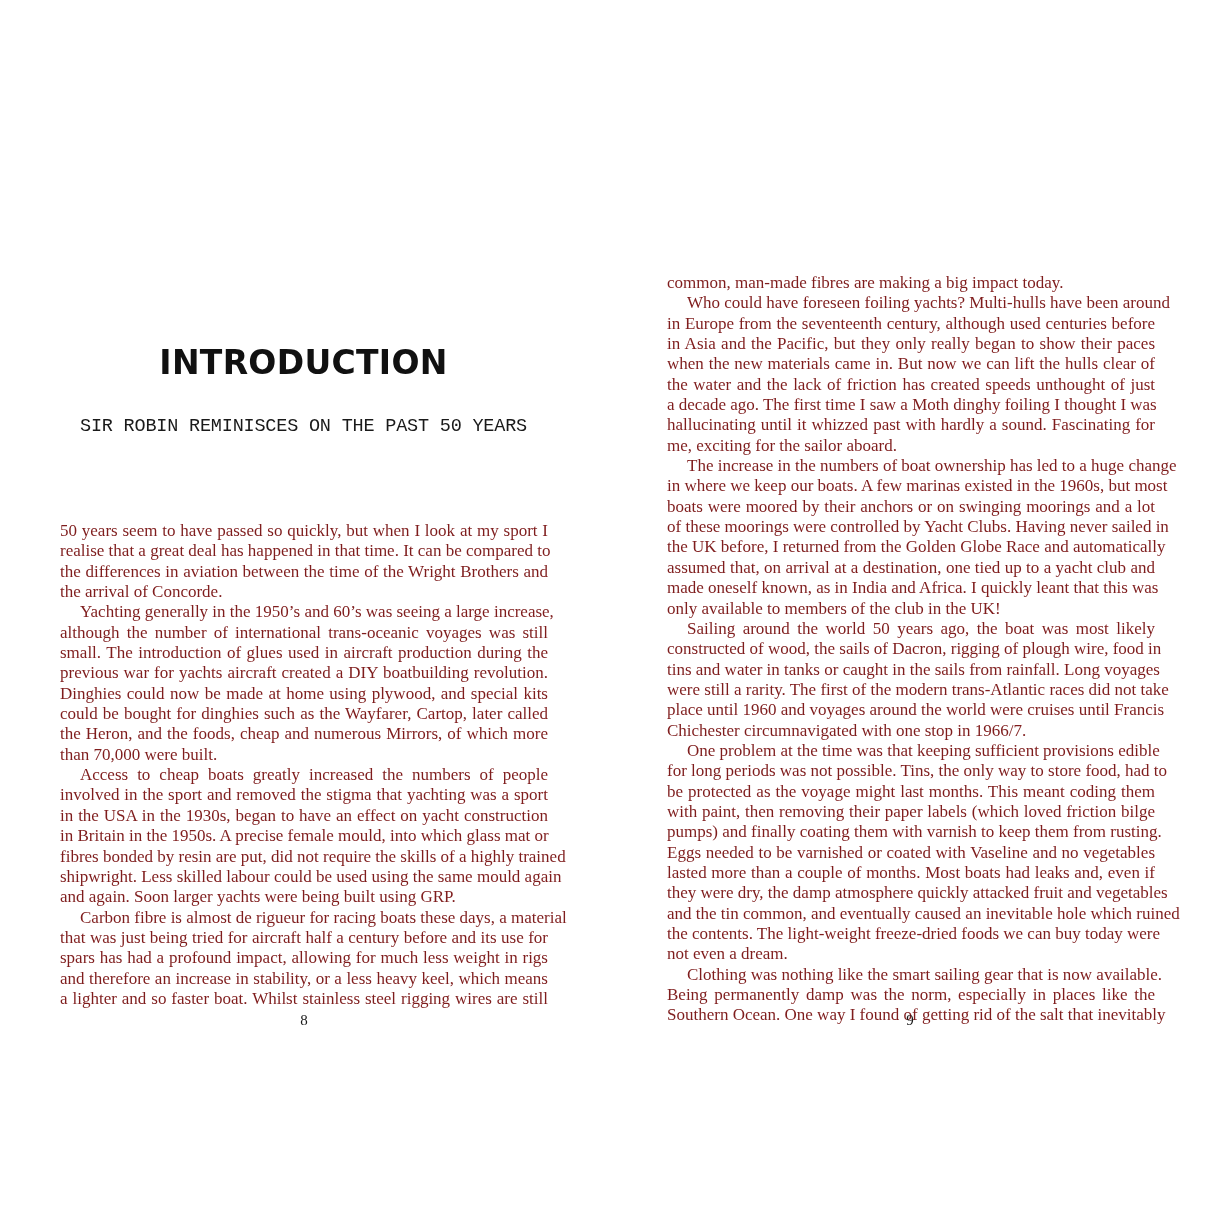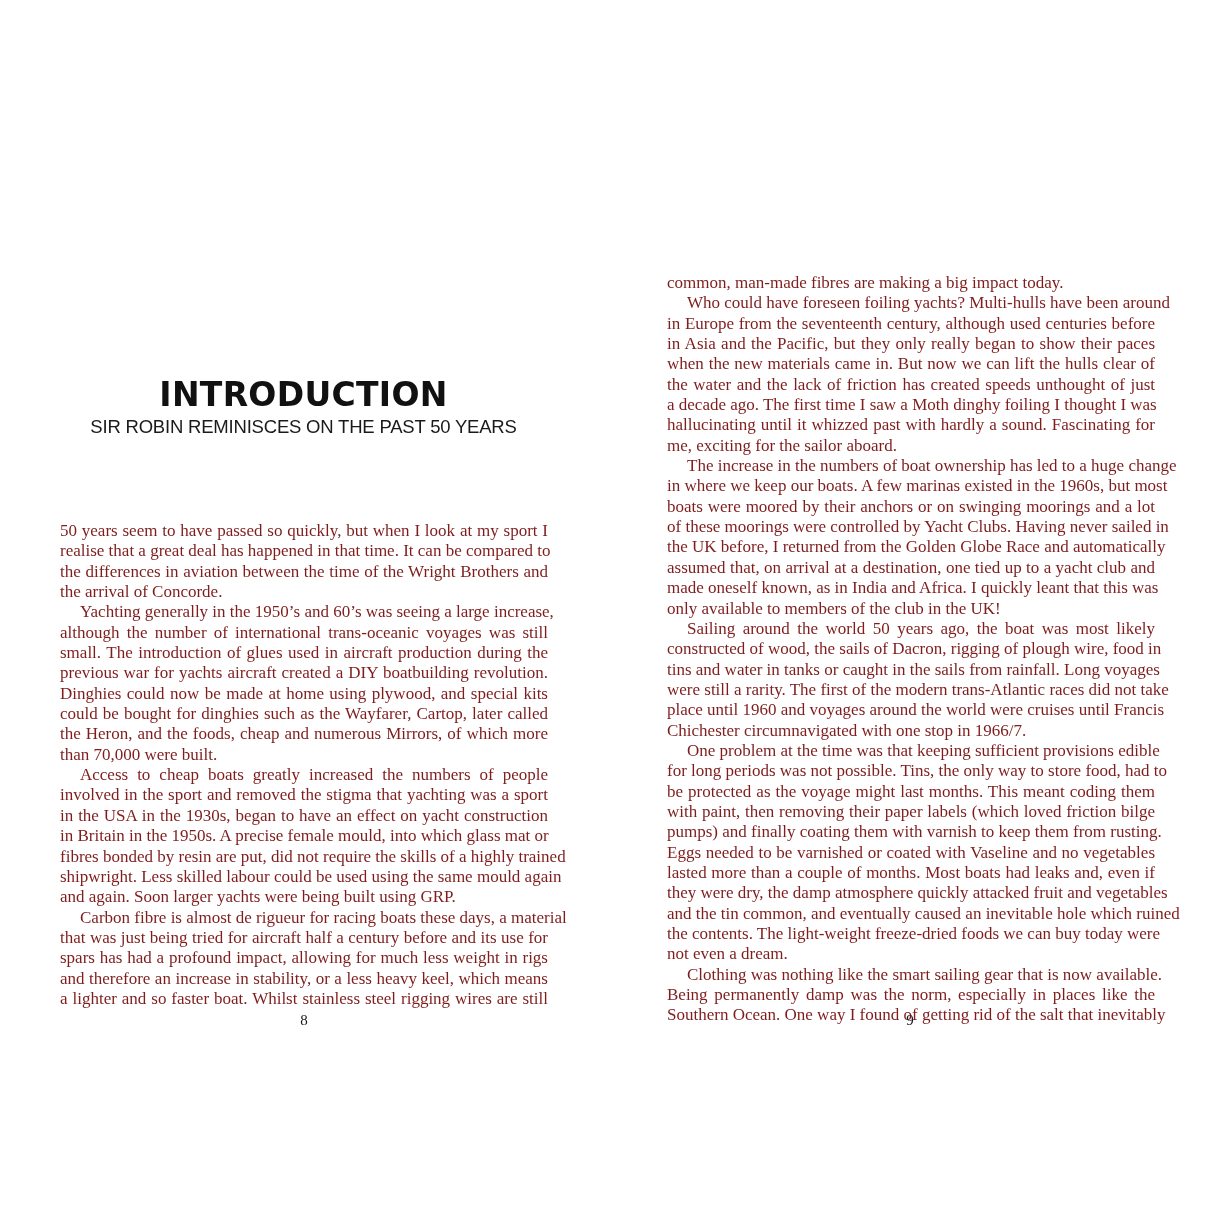--- a/index.html
+++ b/index.html
@@ -20,37 +20,37 @@
       width: 607px;
       height: 1214px;
     }
     .page-left { left: 0; }
     .page-right { left: 607px; }
 
     .chapter-title {
       position: absolute;
       left: 60px;
       width: 487px;
-      top: 372px;
+      top: 340px;
       text-align: center;
       font-family: "DejaVu Sans", sans-serif;
       font-weight: bold;
       font-size: 33px;
       letter-spacing: 0.3px;
       color: #111111;
       margin: 0;
       line-height: 46px;
     }
     .chapter-subtitle {
       position: absolute;
       left: 60px;
       width: 487px;
       top: 414px;
       text-align: center;
-      font-family: Liberation Sans, sans-serif;
+      font-family: Liberation Mono, monospace;
       font-weight: normal;
       font-size: 18.5px;
       color: #1a1a1a;
       margin: 0;
       line-height: 26px;
       letter-spacing: -0.2px;
     }
 
     .text-block {
       position: absolute;

